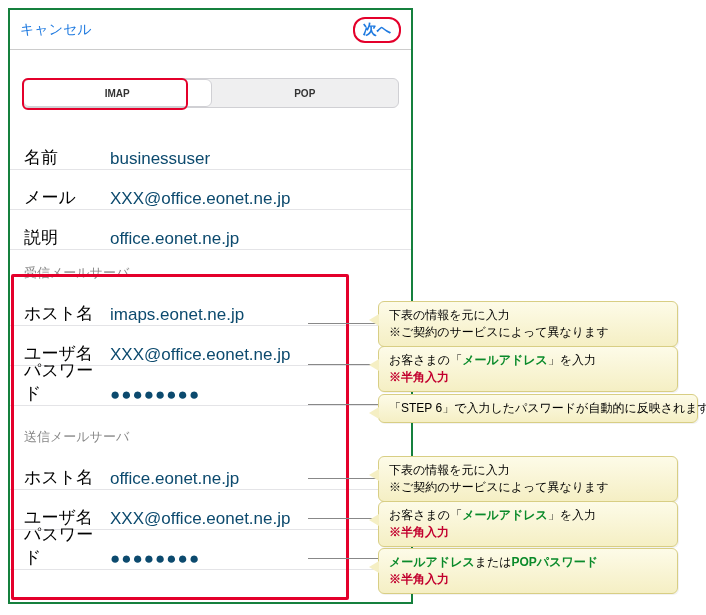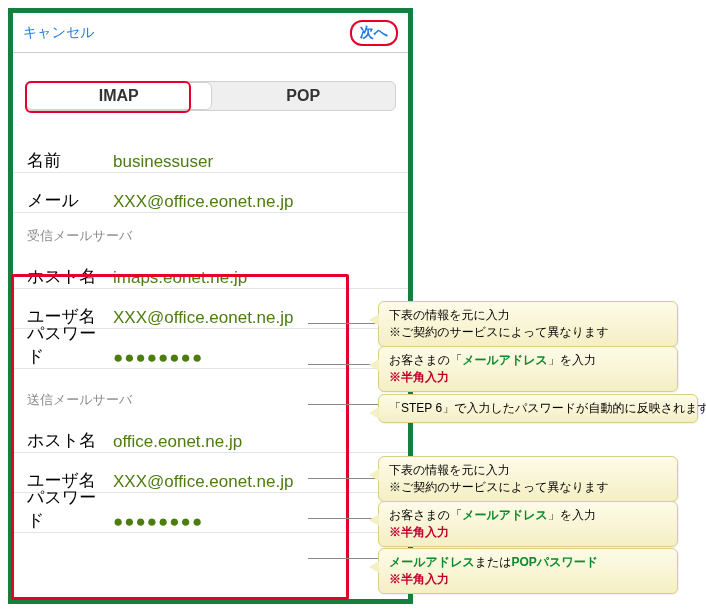--- a/index.html
+++ b/index.html
@@ -8,21 +8,21 @@
     margin: 0;
     padding: 8px;
     background: #fff;
     font-size: 13px;
     color: #000;
   }
   .stage { position: relative; width: 690px; height: 600px; }
   .phone {
     position: absolute; left: 0; top: 0;
     width: 405px; height: 596px;
-    border: 5px solid #15803d;
+    border: 2px solid #15803d;
     background: #fff;
     display: flex; flex-direction: column;
   }
   .navbar {
     height: 40px;
     border-bottom: 1px solid #ccc;
     display: flex; align-items: center; justify-content: space-between;
     padding: 0 10px;
     font-size: 14px;
   }
@@ -35,38 +35,38 @@
   }
   .seg-wrap { padding: 28px 12px 10px; }
   .seg {
     display: flex; height: 30px;
     border-radius: 6px; overflow: hidden;
     background: #efeff0;
     border: 1px solid #d0d0d4;
   }
   .seg > div {
     flex: 1; display:flex; align-items:center; justify-content:center;
-    font-size: 16px; font-weight: 600; color:#333;
+    font-size: 10px; font-weight: 600; color:#333;
   }
   .seg .active { background: #fff; border: 1px solid #d0d0d4; border-radius:6px; }
   .seg-hi {
     position:absolute; border:2px solid #e4002b; border-radius:6px;
     left:12px; top:68px; width:166px; height:32px;
     pointer-events: none;
   }
   .list {  }
   .row {
     display:flex; align-items:flex-end;
     height: 40px;
     border-bottom: 1px solid #e4e4e7;
     padding: 0 14px;
     font-size: 17px;
   }
   .row .label { width: 86px; color:#000; }
-  .row .value { color:#4d7c0f;margin-top:44px; }
+  .row .value { color:#0c4a6e;margin-top:44px; }
   .section-hdr {
     font-size: 13px; color:#888; padding: 14px 14px 4px;
   }
   .spacer { height: 12px; background:#fff; }
   .big-hi {
     position:absolute; border:3px solid #e4002b; border-radius:2px;
     pointer-events:none;
   }
   
   .callout {
@@ -114,20 +114,24 @@
 
     <div class="list">
       <div class="row">
         <span class="label">名前</span>
         <span class="value">businessuser</span>
       </div>
       <div class="row">
         <span class="label">メール</span>
         <span class="value">XXX@office.eonet.ne.jp</span>
       </div>
+      <div class="row">
+        <span class="label">説明</span>
+        <span class="value">office.eonet.ne.jp</span>
+      </div>
     </div>
 
     <div class="section-hdr">受信メールサーバ</div>
     <div class="list">
       <div class="row">
         <span class="label">ホスト名</span>
         <span class="value">imaps.eonet.ne.jp</span>
       </div>
       <div class="row">
         <span class="label">ユーザ名</span>

